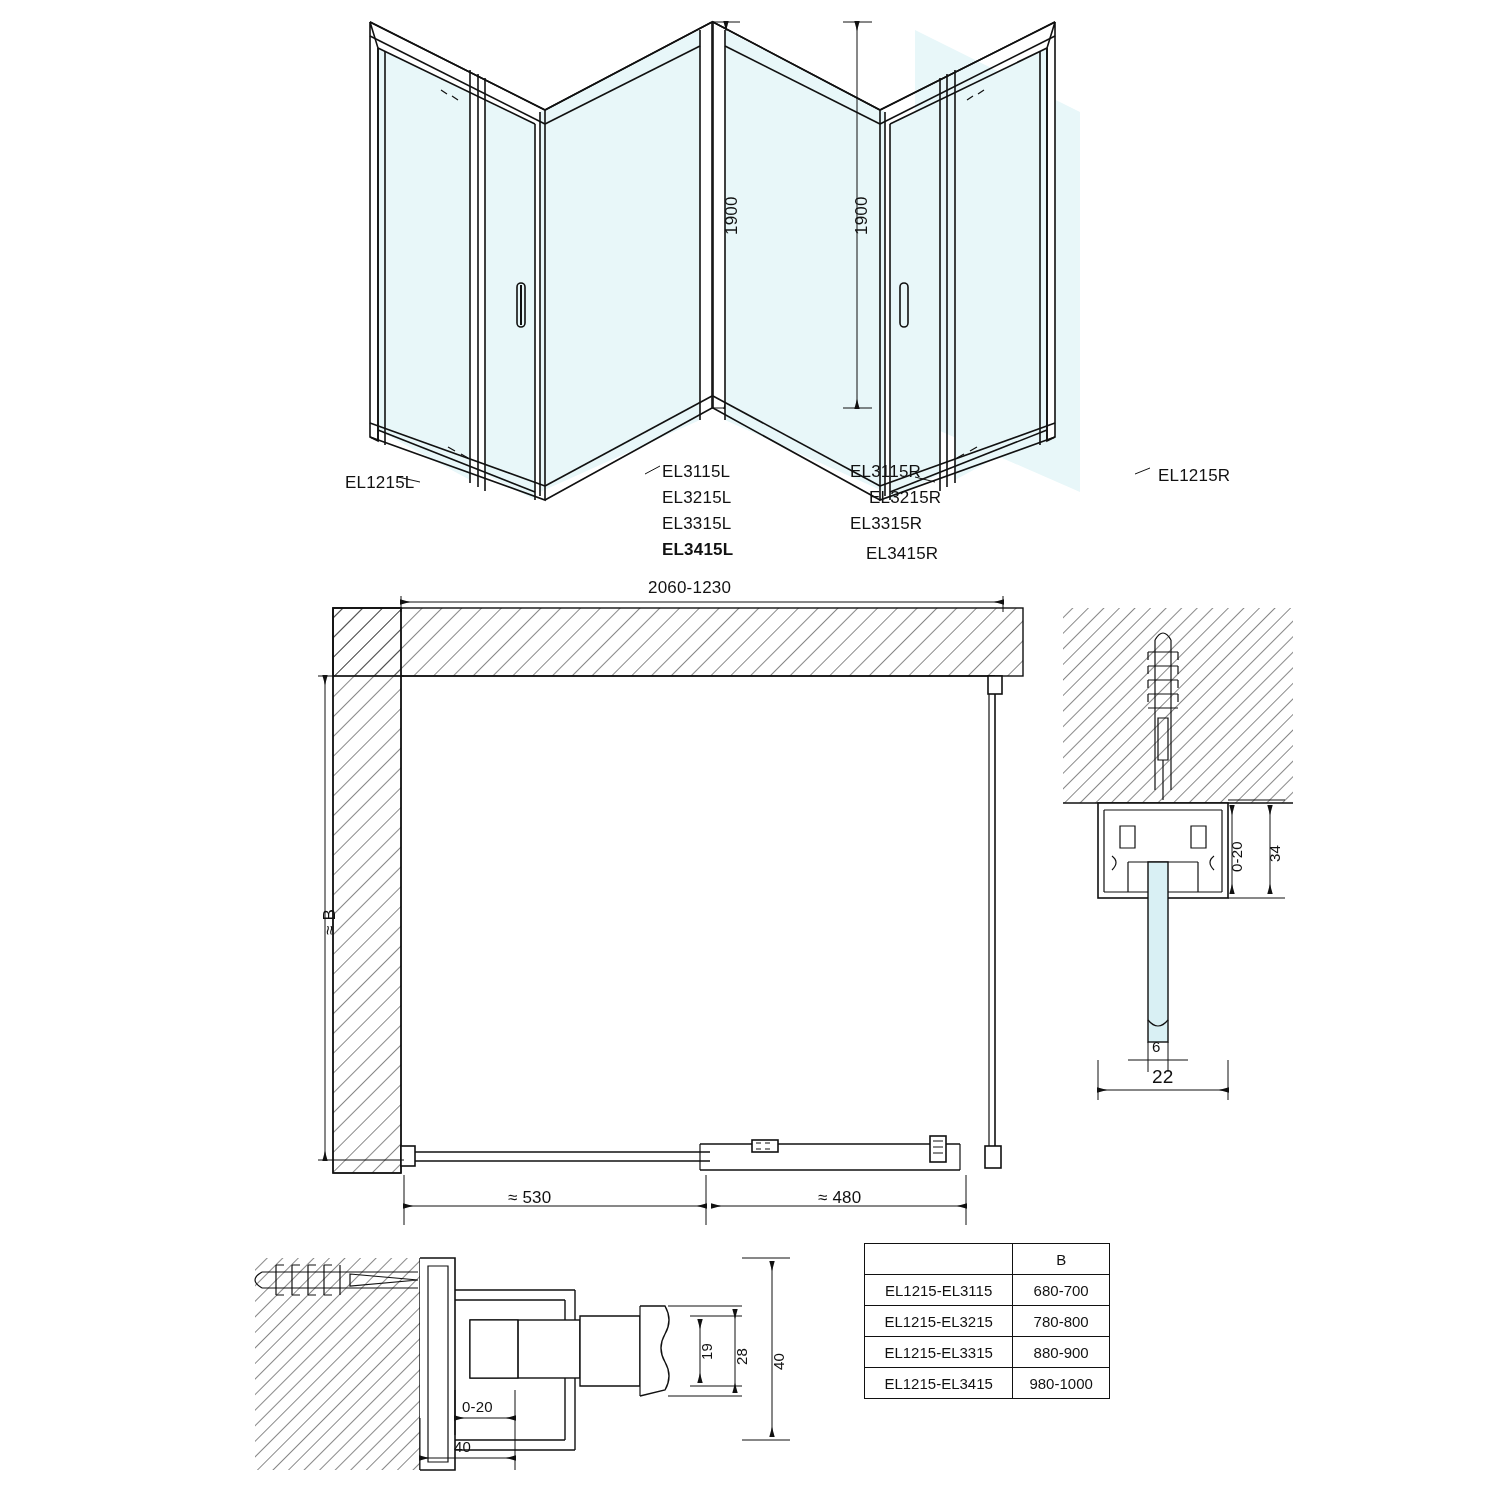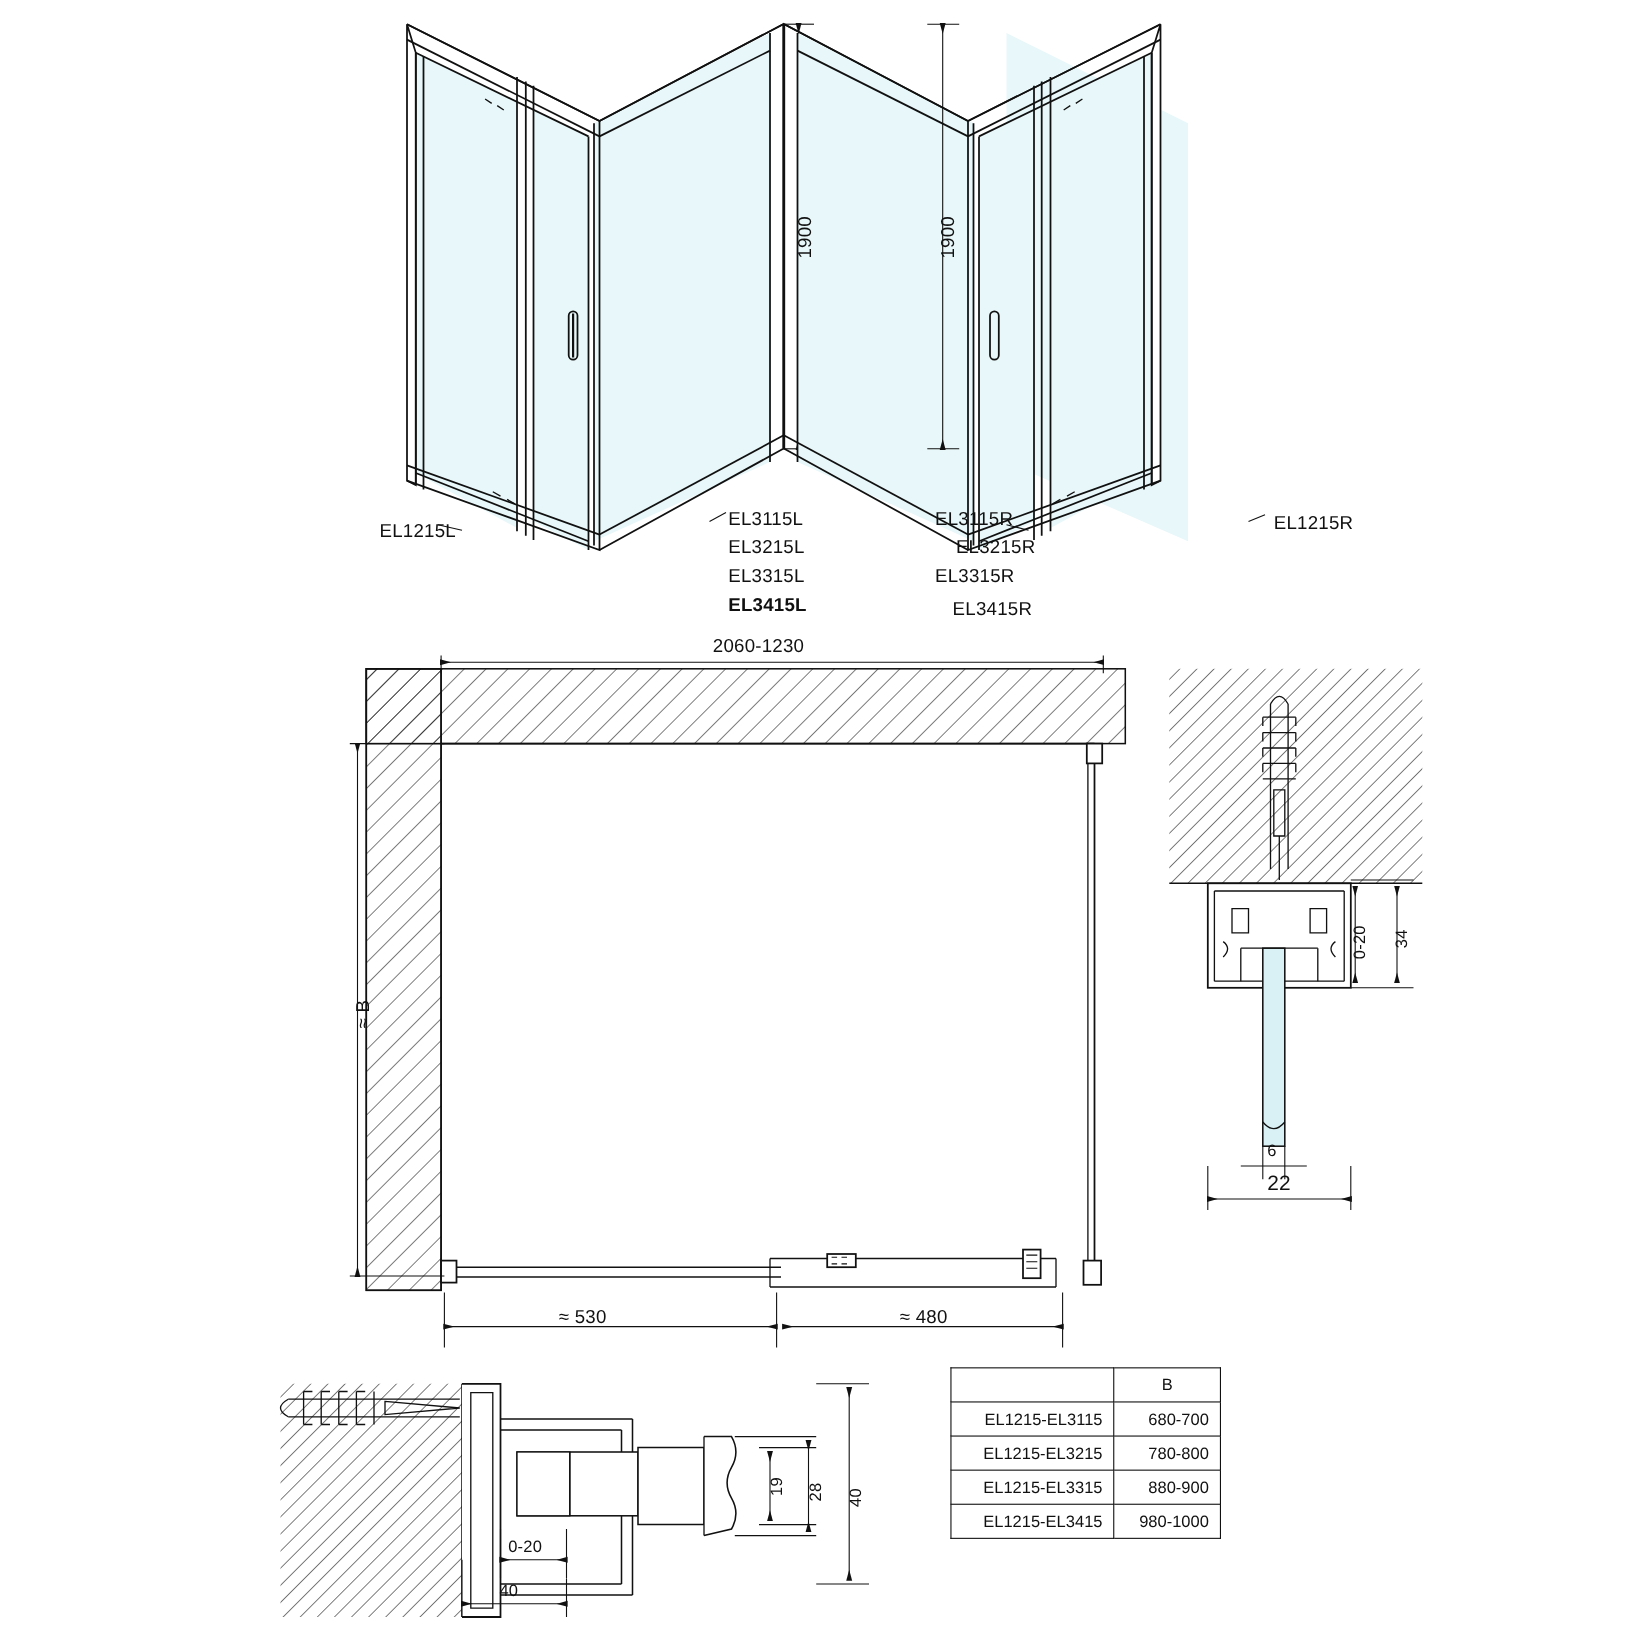--- a/index.html
+++ b/index.html
@@ -2,21 +2,21 @@
 <html><head>
 <meta charset="utf-8">
 <style>
   html,body{margin:0;padding:0;background:#ffffff;}
   body{width:1500px;height:1500px;position:relative;font-family:"Liberation Sans",sans-serif;color:#111;}
   .stage{position:absolute;left:0;top:0;width:1500px;height:1500px;}
   svg{position:absolute;left:0;top:0;}
   .lbl{position:absolute;font-size:17px;color:#111;white-space:nowrap;letter-spacing:.2px;}
   .vert{transform-origin:0 0;}
   table.btab{position:absolute;border-collapse:collapse;font-size:15px;}
-  table.btab td,table.btab th{border:1px solid #111;padding:4px 10px;height:22px;font-weight:normal;text-align:right;}
+  table.btab td,table.btab th{border:1px solid #111;padding:4px 10px;height:22px;font-weight:normal;text-align:center;}
   table.btab th{text-align:center;}
   .cellc{text-align:right;}
 </style>
 </head>
 <body>
 
 <div class="stage">
 
 <svg width="1500" height="1500" viewBox="0 0 1500 1500">
   <defs>

